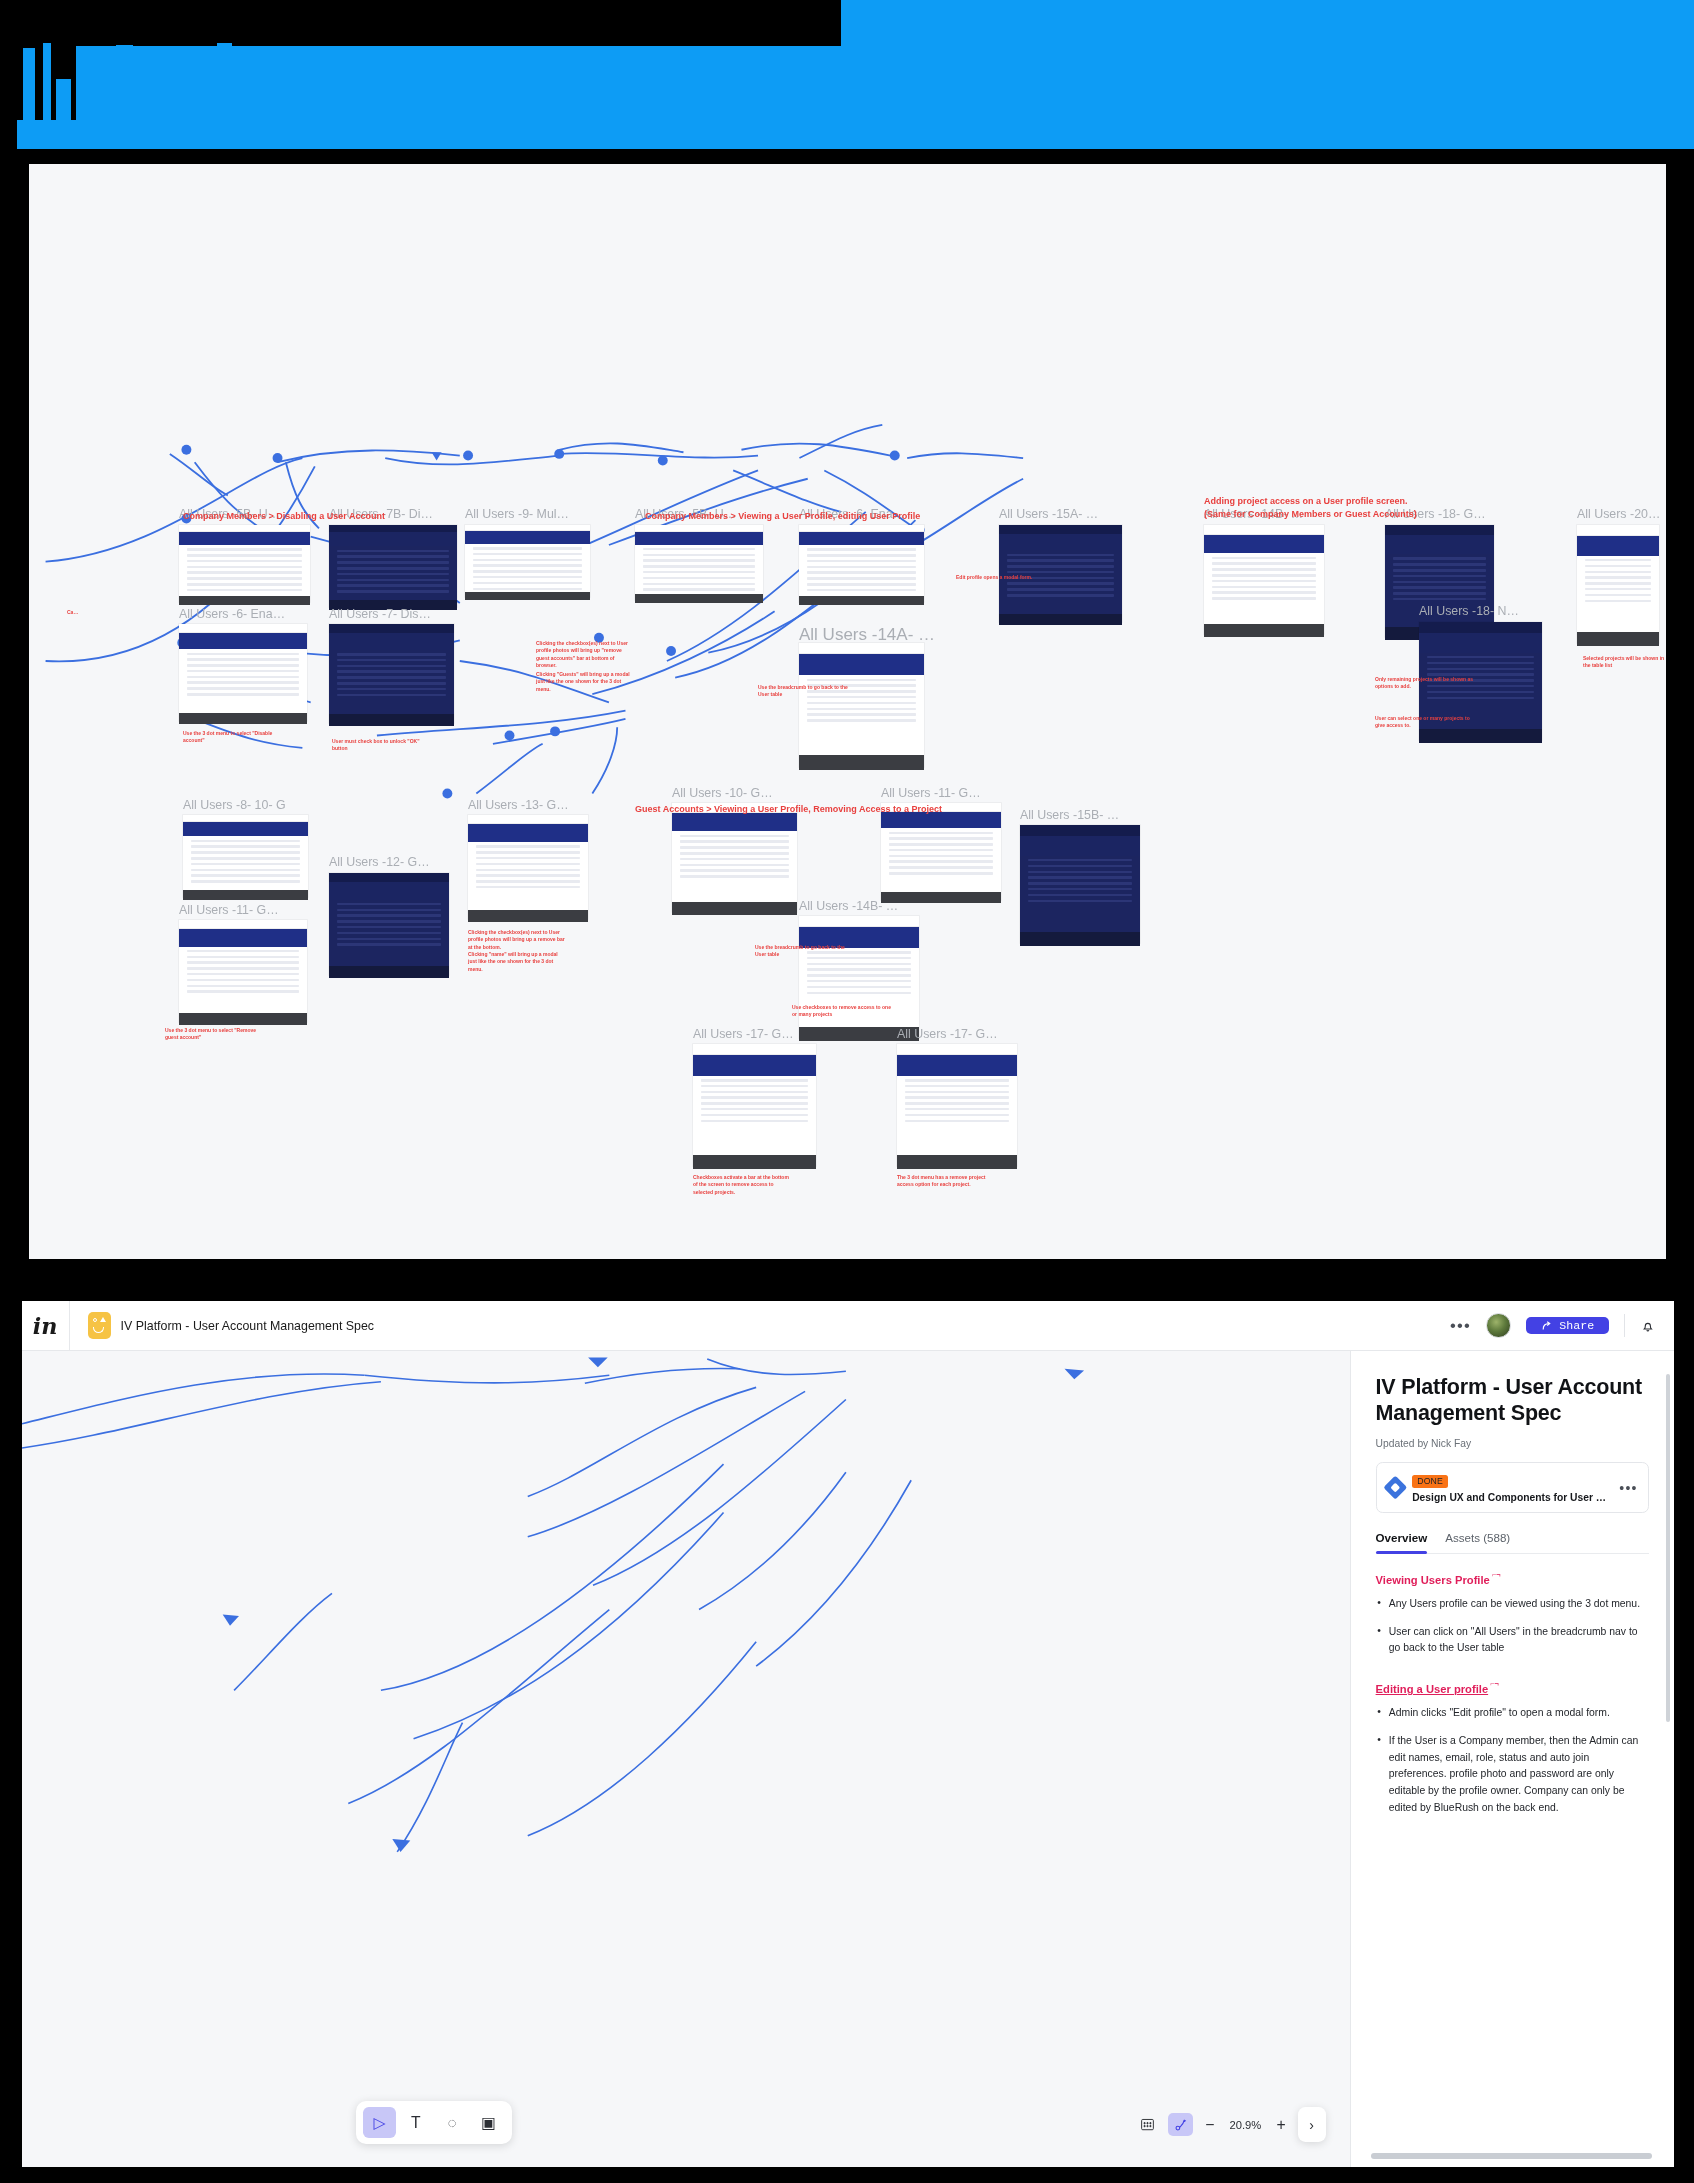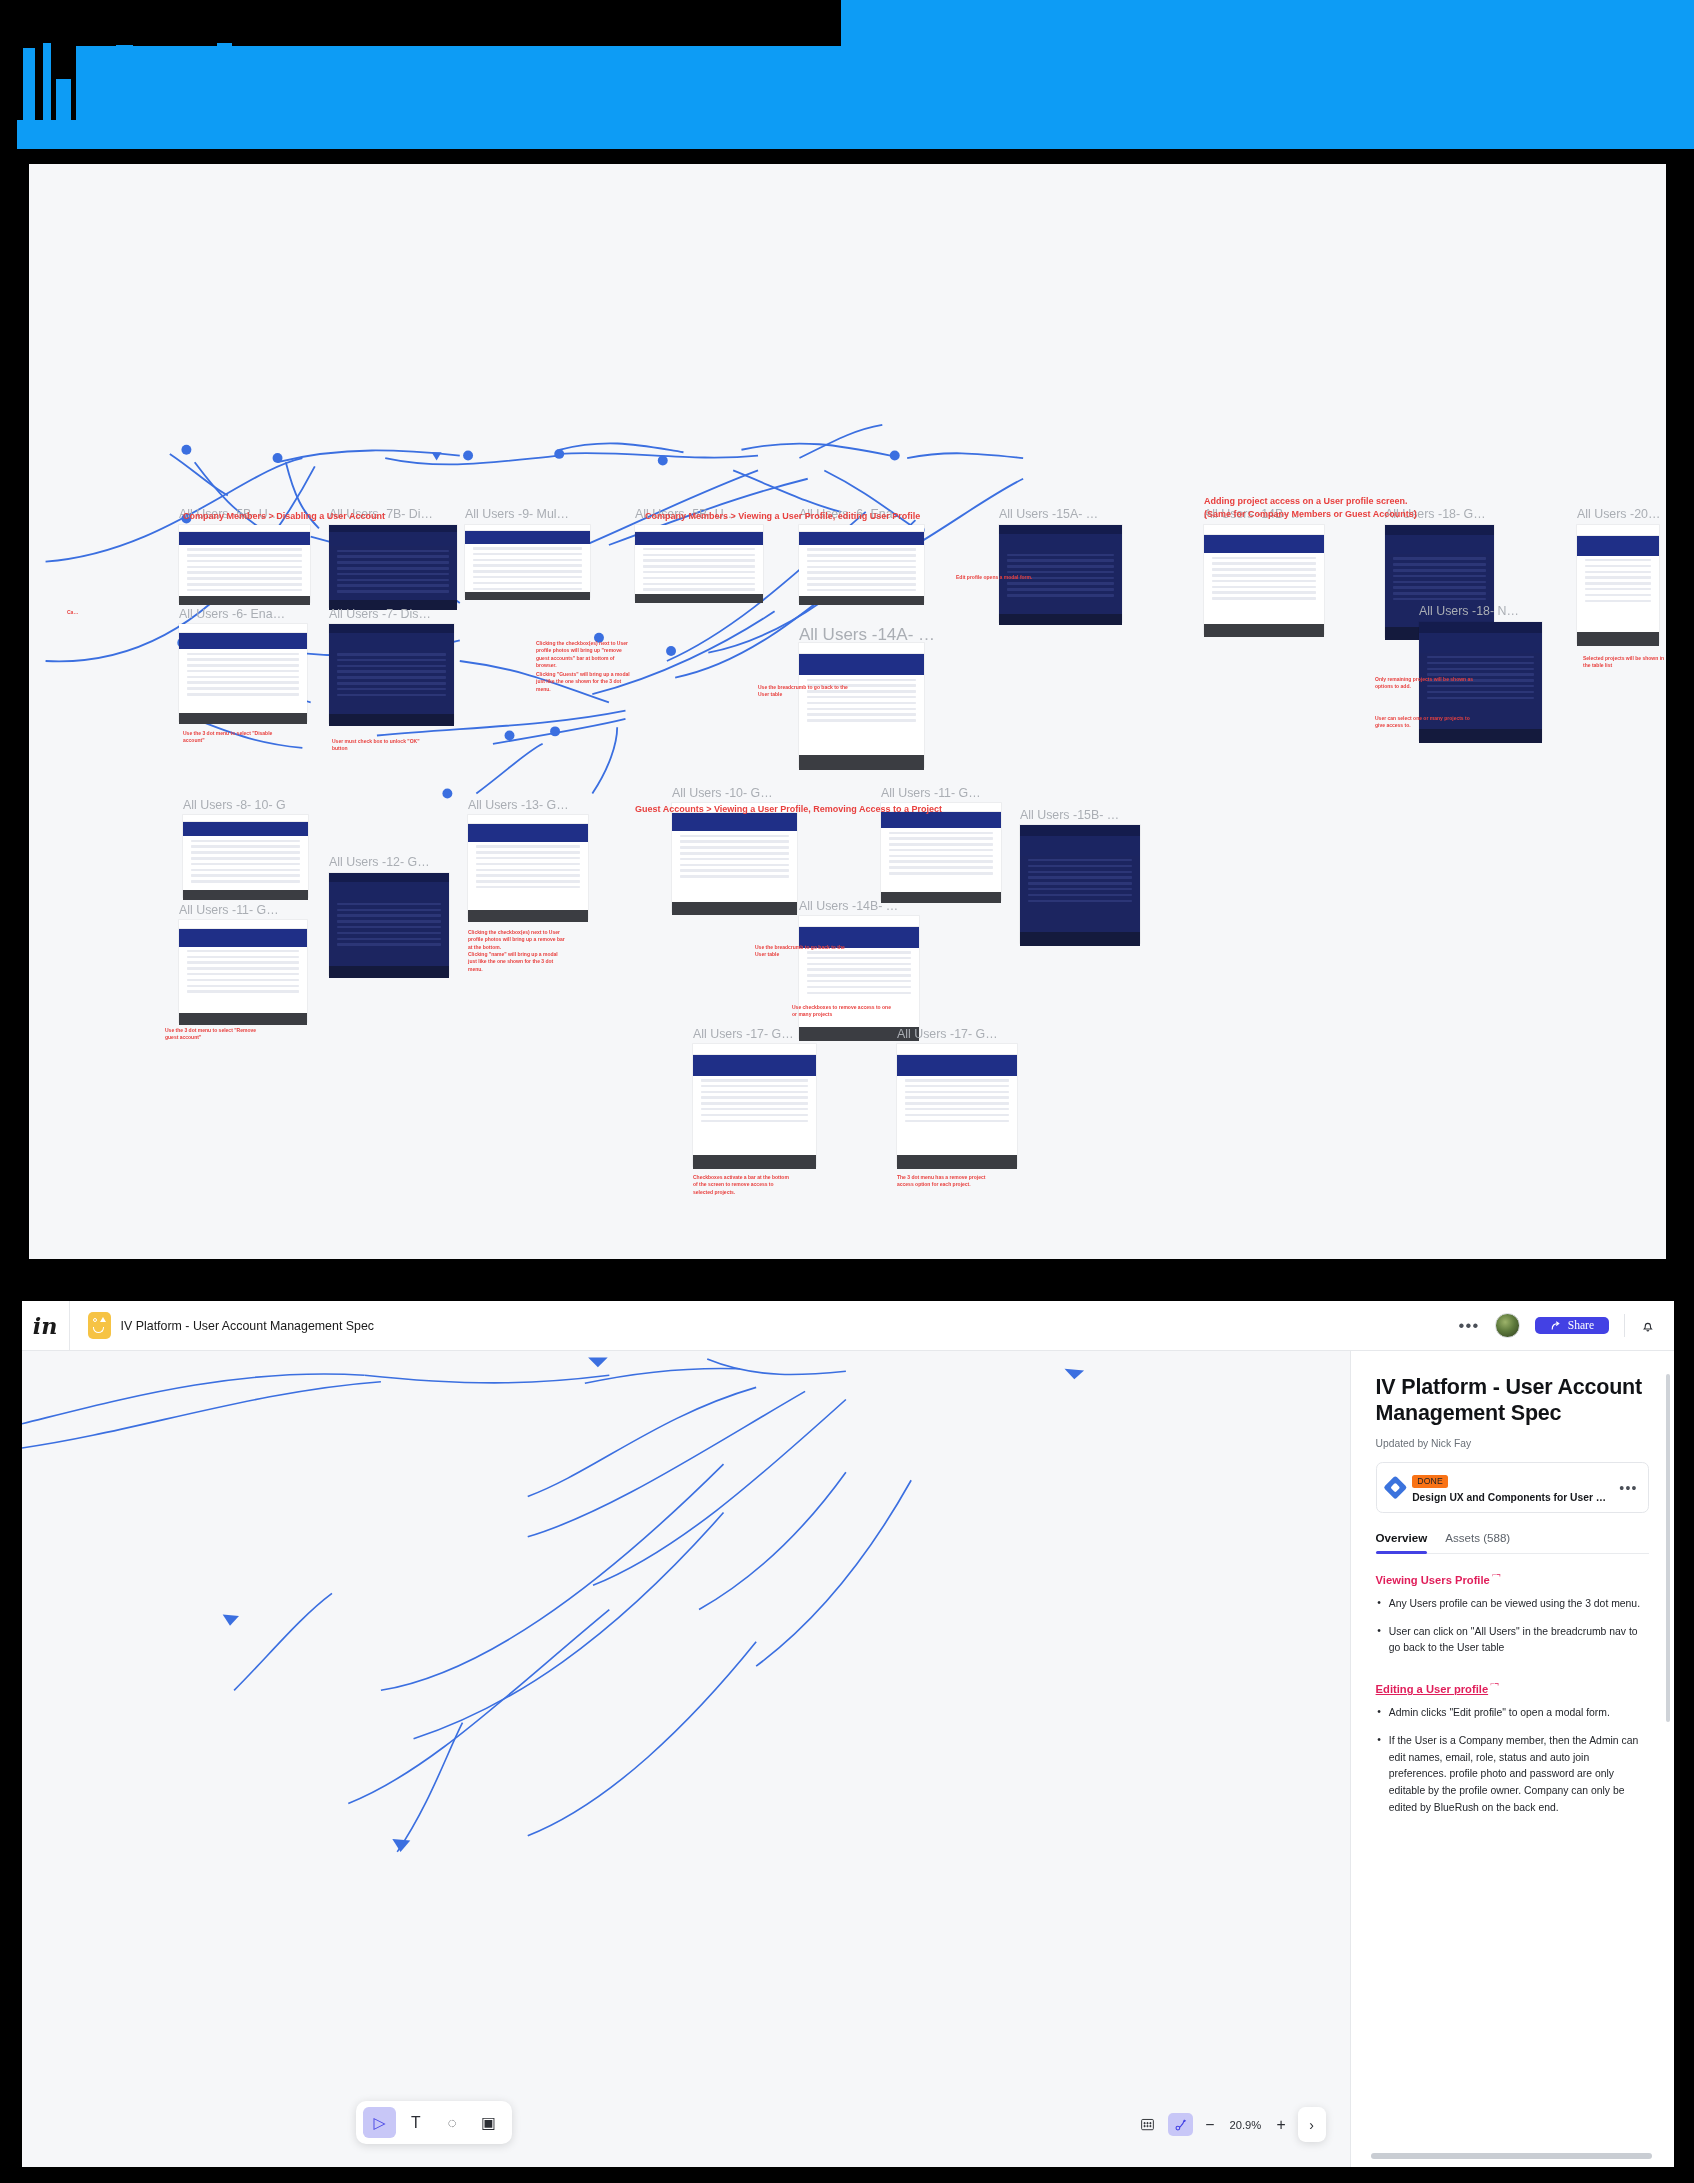--- a/index.html
+++ b/index.html
@@ -66,21 +66,21 @@
   }
   .dots-btn { font-size: 16.6px; color: #4a4f57; letter-spacing: 1.2px; cursor: pointer; }
   .avatar-sm {
     width: 25px; height: 25px; border-radius: 50%;
     background: radial-gradient(circle at 40% 35%, #9db36a 0%, #5e7a3c 45%, #2e3d1e 100%);
     border: 0.8px solid #d8dade;
   }
   .share-btn {
     background: #4341e4; color: #fff; border: none; border-radius: 5px;
     height: 17px; padding: 0 15px; font-size: 11.6px;
-    font-family: Liberation Serif, serif;
+    font-family: Liberation Mono, monospace;
     display: flex; align-items: center; gap: 6.6px; cursor: pointer;
   }
   .divider-v { width: 0.8px; height: 23px; background: #e2e4e8; }
   .bell { font-size: 15.7px; color: #2a2d33; cursor: pointer; }
 
   
   .iv-canvas {
     position: absolute; left: 0; top: 50px; right: 324px; bottom: 0;
     background: #f6f7f9; overflow: hidden;
   }

